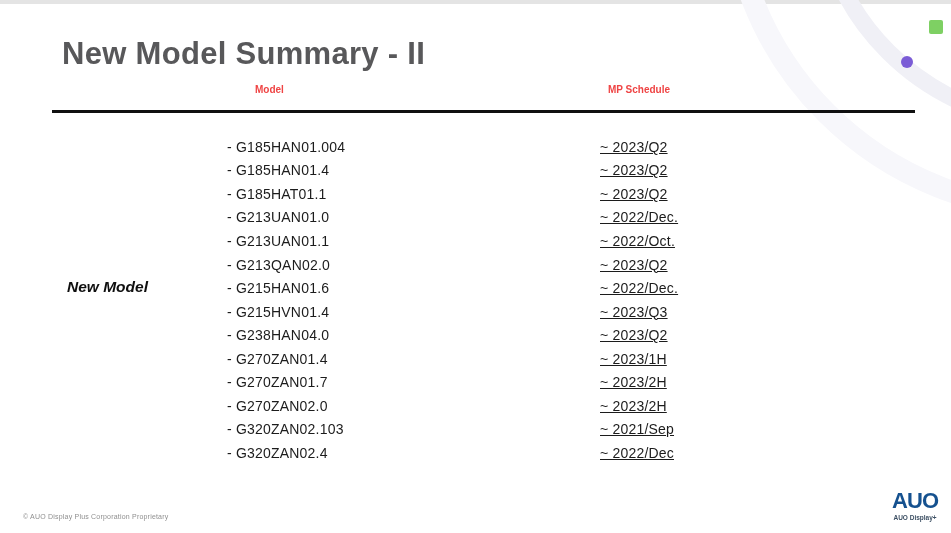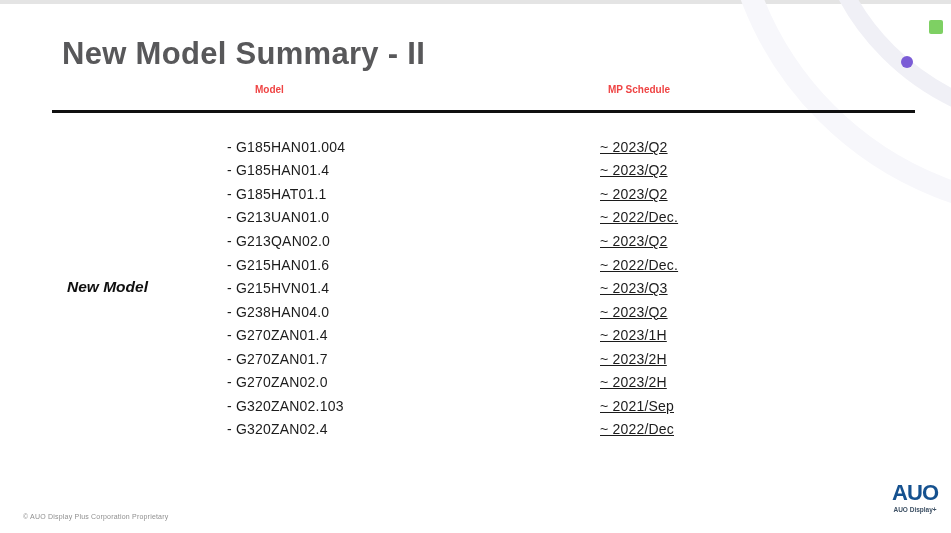--- a/index.html
+++ b/index.html
@@ -46,21 +46,21 @@
   .cell {
     position:absolute; top:50%; transform:translateY(-50%);
     font-size:14px; color:#1c1c1c; white-space:nowrap; letter-spacing:0.2px;
   }
   .model-cell { left:227px; }
   .sched-cell { left:600px;text-decoration:underline; }
   .footer {
     position:absolute; left:23px; top:513px;
     font-size:7px; color:#8f8f8f; letter-spacing:0.2px; white-space:nowrap;
   }
-  .logo { position:absolute; right:13px; bottom:20px; text-align:center; }
+  .logo { position:absolute; right:13px; bottom:12px; text-align:center; }
   .logo-text {
     font-size:22px; font-weight:800; line-height:1;
     color:var(--logo-blue,#15518f); letter-spacing:-1px;
   }
   .logo-sub {
     margin-top:2px; font-size:6.5px; font-weight:bold;
     color:#3c4f63; white-space:nowrap;
   }
 </style>
 </head>
@@ -97,20 +97,24 @@
       </div>
       <div class="trow">
         <span class="cell model-cell">- G185HAT01.1</span>
         <span class="cell sched-cell">~ 2023/Q2</span>
       </div>
       <div class="trow">
         <span class="cell model-cell">- G213UAN01.0</span>
         <span class="cell sched-cell">~ 2022/Dec.</span>
       </div>
       <div class="trow">
+        <span class="cell model-cell">- G213UAN01.1</span>
+        <span class="cell sched-cell">~ 2022/Oct.</span>
+      </div>
+      <div class="trow">
         <span class="cell model-cell">- G213QAN02.0</span>
         <span class="cell sched-cell">~ 2023/Q2</span>
       </div>
       <div class="trow">
         <span class="cell model-cell">- G215HAN01.6</span>
         <span class="cell sched-cell">~ 2022/Dec.</span>
       </div>
       <div class="trow">
         <span class="cell model-cell">- G215HVN01.4</span>
         <span class="cell sched-cell">~ 2023/Q3</span>

